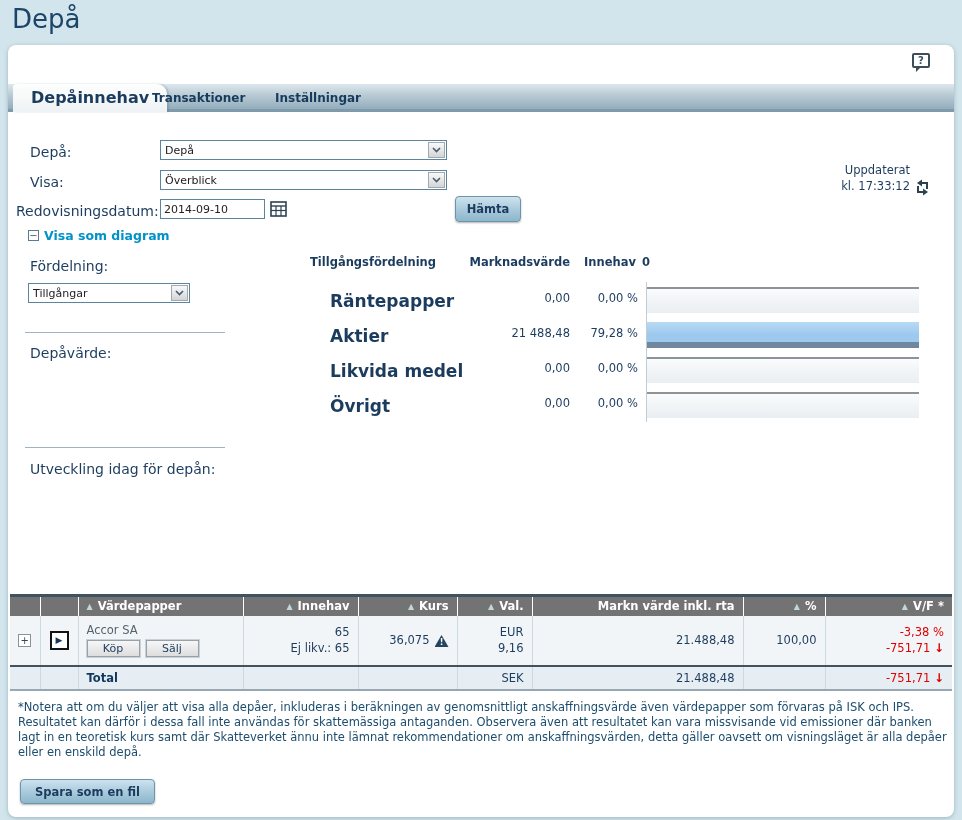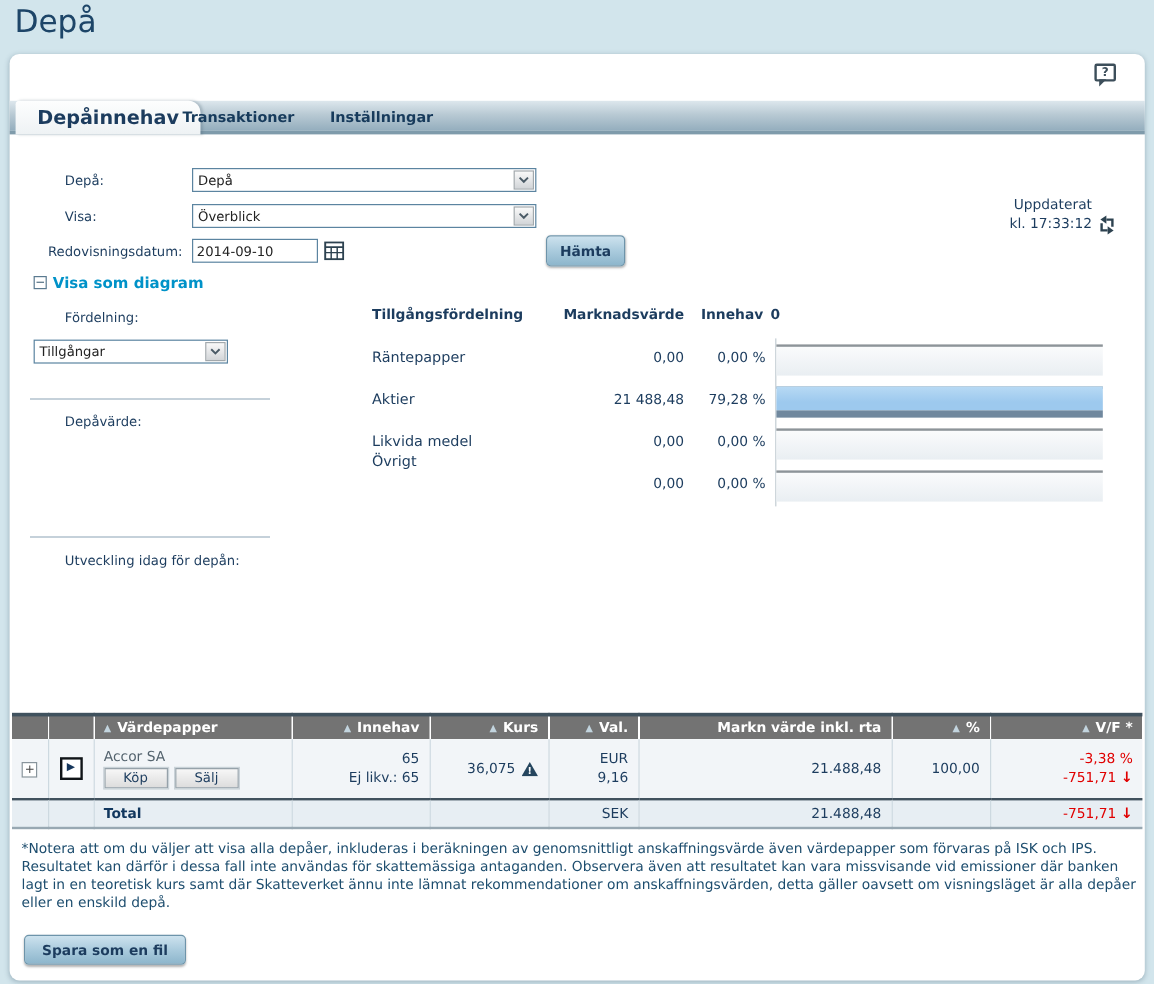--- a/index.html
+++ b/index.html
@@ -22,21 +22,21 @@
   .tabbar { position: absolute; left: 0; top: 39px; width: 100%; height: 28px;
             background: linear-gradient(180deg, #dde7ed 0%, #b9cad4 45%, #93adbd 100%);
             border-bottom: 3px solid #7f9bab; }
   .tab-active { position: absolute; left: 5px; top: 0; height: 28px; line-height: 28px; padding: 0 18px;
             background: linear-gradient(#fdfefe, #eef2f4); border-radius: 3px 10px 0 0;
             font-size: 16px; font-weight: bold; color: #1c3c5e; cursor: default;
             box-shadow: 2px 0 2px rgba(70,95,110,.25); }
   .tab-inactive { position: absolute; top: 0; height: 28px; line-height: 28px; font-size: 12px; font-weight: bold;
             color: #173b5c; cursor: pointer; padding-left: 12px; }
 
-  .lbl { position: absolute; font-size: 11px; color: #1c3c5e; margin-left: 24px; }
+  .lbl { position: absolute; font-size: 14px; color: #1c3c5e; }
 
   
   .select { position: absolute; height: 20px; background: #fff; border: 1px solid #5b84a0;
             display: flex; align-items: center; font-size: 11px; color: #222; padding-left: 4px; cursor: pointer; }
   .select .arrow-box { margin-left: auto; width: 17px; height: 16px; margin-right: 1px;
             background: linear-gradient(#f9f9f9, #d2d5d8); border: 1px solid #a2a8ac;
             display: flex; align-items: center; justify-content: center; }
 
   .text-input { position: absolute; height: 20px; border: 1px solid #5b84a0; font-size: 11px; color: #222;
             padding: 1px 3px; font-family: inherit; }
@@ -51,21 +51,21 @@
 
   .diagram-toggle { position: absolute; left: 20px; top: 183px; display: flex; align-items: center; gap: 5px; cursor: pointer; }
   .collapse-box { width: 11px; height: 11px; border: 1px solid #5a7a90; display: flex; align-items: center; justify-content: center;
             font-size: 10px; color: #35576e; line-height: 9px; background: #fff; }
   .diagram-toggle .txt { font-size: 12.5px; font-weight: bold; color: #0092c8; }
 
   .hr { position: absolute; left: 17px; width: 200px; height: 1px; background: #9fb4c2; }
 
   
   .alloc-h { position: absolute; top: 210px; font-size: 11.5px; font-weight: bold; color: #1c3c5e; }
-  .alloc-label { position: absolute; font-size: 12px; font-weight: normal; color: #1c3c5e; }
+  .alloc-label { position: absolute; font-size: 17px; font-weight: bold; color: #1c3c5e; margin-left: 20px; }
   .alloc-val { position: absolute; font-size: 11.5px; color: #1c3c5e; text-align: right; }
   .axis-line { position: absolute; left: 638px; top: 237px; width: 1px; height: 140px; background: #c2ccd3; }
   .bar { position: absolute; left: 639px; width: 272px; height: 26px; }
   .bar-track { position: absolute; inset: 0; background: linear-gradient(#fafbfc, #e9eef2);
             border-top: 2px solid #8d9499; }
   .bar-fill { position: absolute; left: 0; top: 0; height: 100%;
             background: linear-gradient(#b8daf4, #9dc9ee 65%); border-bottom: 6px solid #70889e; }
 
   
   .holdings { position: absolute; left: 2px; top: 549px; width: 942px; border-collapse: collapse; table-layout: fixed;
@@ -210,21 +210,21 @@
     </div>
 
     <div class="alloc-label" style="left:302px; top:316px">Likvida medel</div>
     <div class="alloc-val" style="right:384px; top:316px; width:120px">0,00</div>
     <div class="alloc-val" style="right:316px; top:316px; width:80px">0,00 %</div>
     <div class="bar" style="top:312px">
       <div class="bar-track"></div>
         <div class="bar-fill" style="width: 0%;"></div>
     </div>
 
-    <div class="alloc-label" style="left:302px; top:332px">Övrigt</div>
+    <div class="alloc-label" style="left:302px; top:351px">Övrigt</div>
     <div class="alloc-val" style="right:384px; top:351px; width:120px">0,00</div>
     <div class="alloc-val" style="right:316px; top:351px; width:80px">0,00 %</div>
     <div class="bar" style="top:347px">
       <div class="bar-track"></div>
         <div class="bar-fill" style="width: 0%;"></div>
     </div>
 
     <table class="holdings">
       <colgroup>
         <col style="width:30px">

